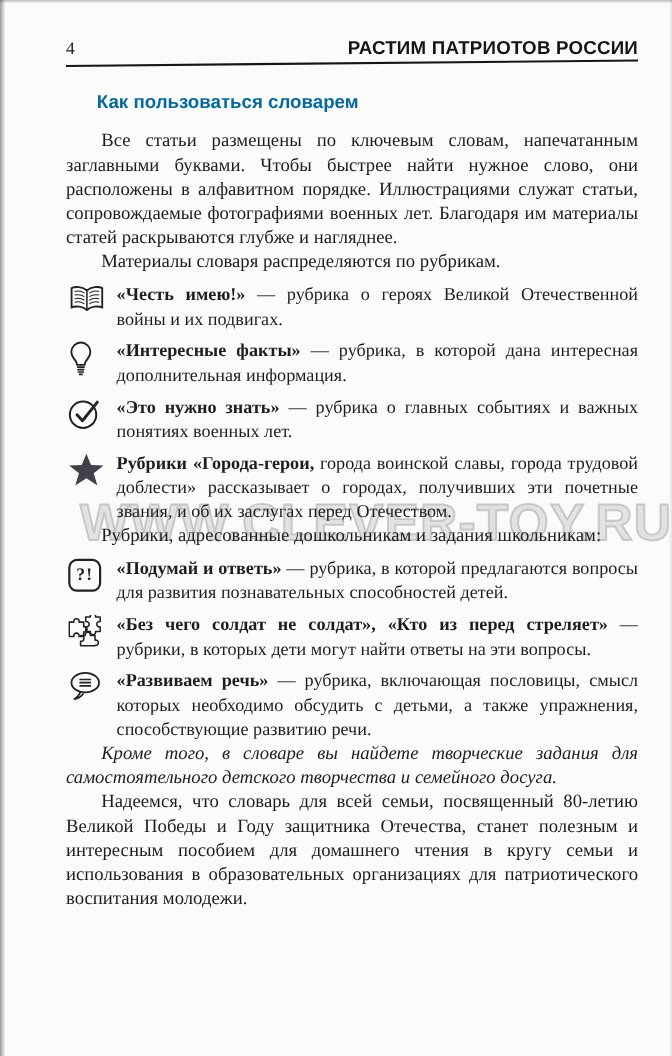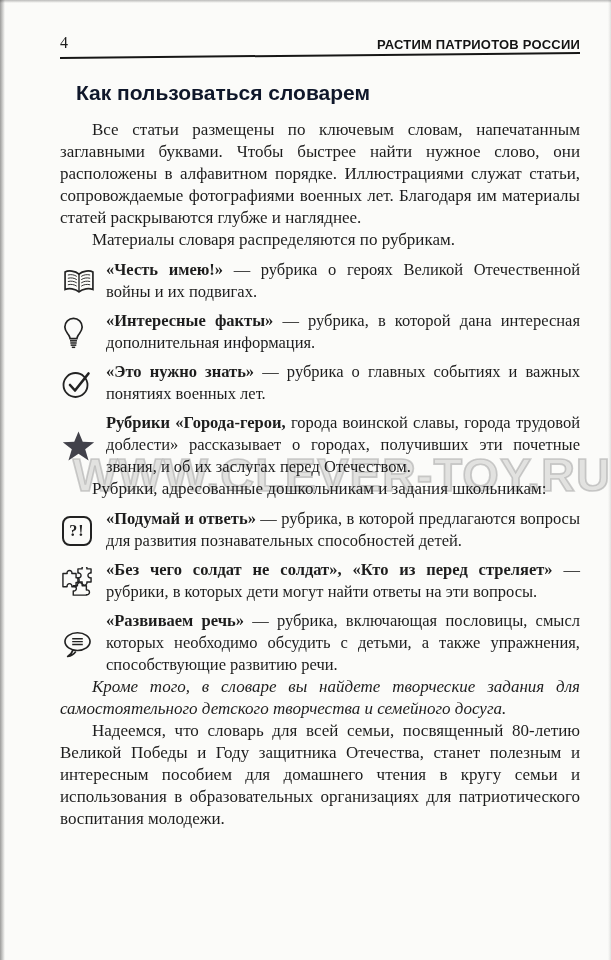--- a/index.html
+++ b/index.html
@@ -17,33 +17,33 @@
   .edge-top{position:absolute;left:0;top:0;right:0;height:3px;
     background:linear-gradient(to bottom, rgba(40,40,40,.30), rgba(40,40,40,0));z-index:5;}
   .edge-right{position:absolute;right:0;top:0;bottom:0;width:3px;
     background:linear-gradient(to left, rgba(40,40,40,.12), rgba(40,40,40,0));z-index:5;}
 
   .content{position:absolute;left:60px;right:31px;top:34px;z-index:2;}
 
   .page-header{display:flex;justify-content:space-between;align-items:flex-end;}
   .page-number{font-size:16px;line-height:18px;}
   .running-title{font-family:"Liberation Sans", sans-serif;font-weight:700;
-    font-size:13px;letter-spacing:.2px;color:#141414;}
+    font-size:17px;letter-spacing:.2px;color:#141414;}
   .rule{border:none;border-top:2px solid #161616;margin:5px 0 0 0;
     transform:rotate(-0.55deg);transform-origin:left center;}
 
   .doc-title{font-family:"Liberation Sans", sans-serif;font-weight:700;
-    font-size:21px;color:#0f172a;margin:22px 0 14px 16px;}
+    font-size:17px;color:#0369a1;margin:22px 0 14px 28px;}
 
   p.body-par{font-size:17px;line-height:22px;text-align:justify;
     text-indent:32px;margin:0;}
   p.body-par + p.body-par{margin-top:0;}
 
   .rubric-list{margin-top:8px;}
-  .rubric{display:flex;margin:7px 0 0 0;align-items:center;}
+  .rubric{display:flex;margin:7px 0 0 0;}
   .rubric-icon{width:46px;flex:0 0 46px;display:flex;justify-content:flex-start;
     padding-left:2px;padding-top:2px;box-sizing:border-box;}
   .rubric-text{flex:1;font-size:16.5px;line-height:22px;text-align:justify;margin:0;}
   .rubric-text b{font-weight:700;}
 
   .qbadge{display:inline-flex;align-items:center;justify-content:center;
     width:26px;height:26px;border:2px solid #222;border-radius:8px;
     font-family:"Liberation Serif", serif;font-weight:700;font-size:16px;color:#222;
     letter-spacing:1px;}
 

